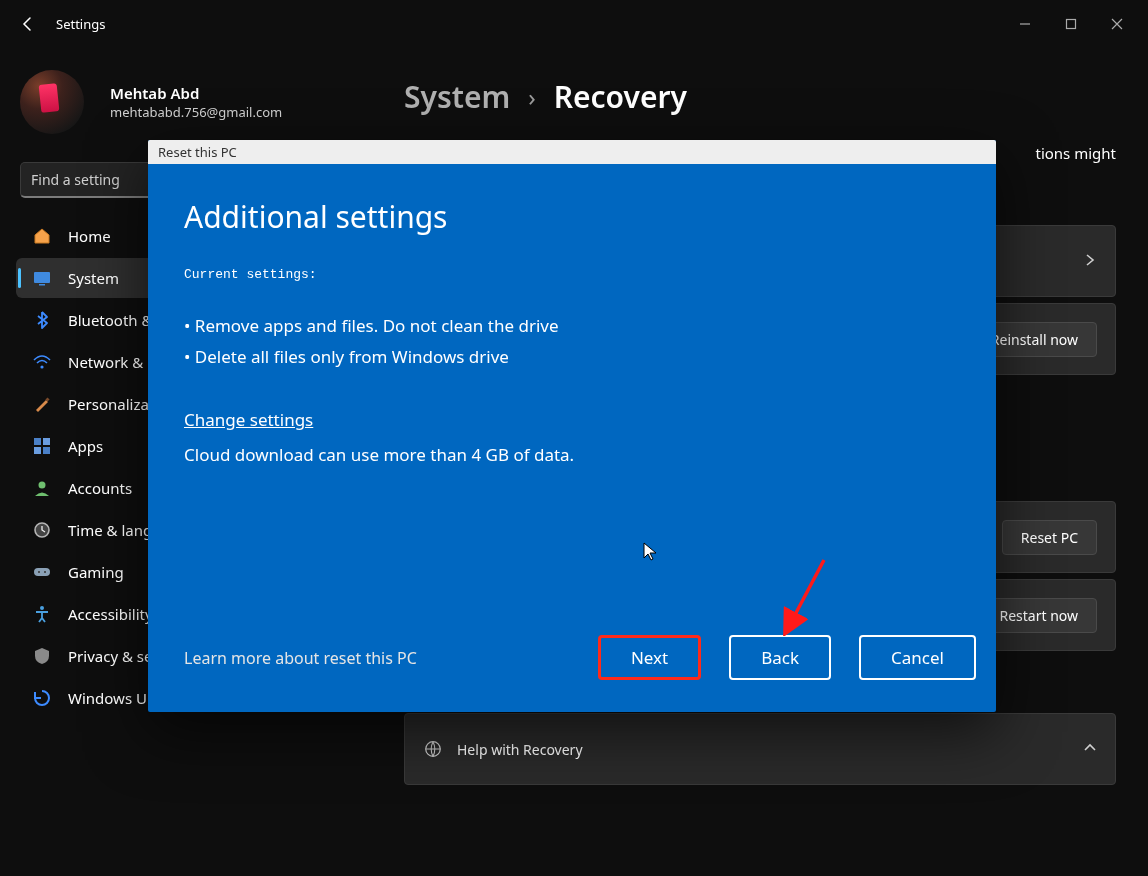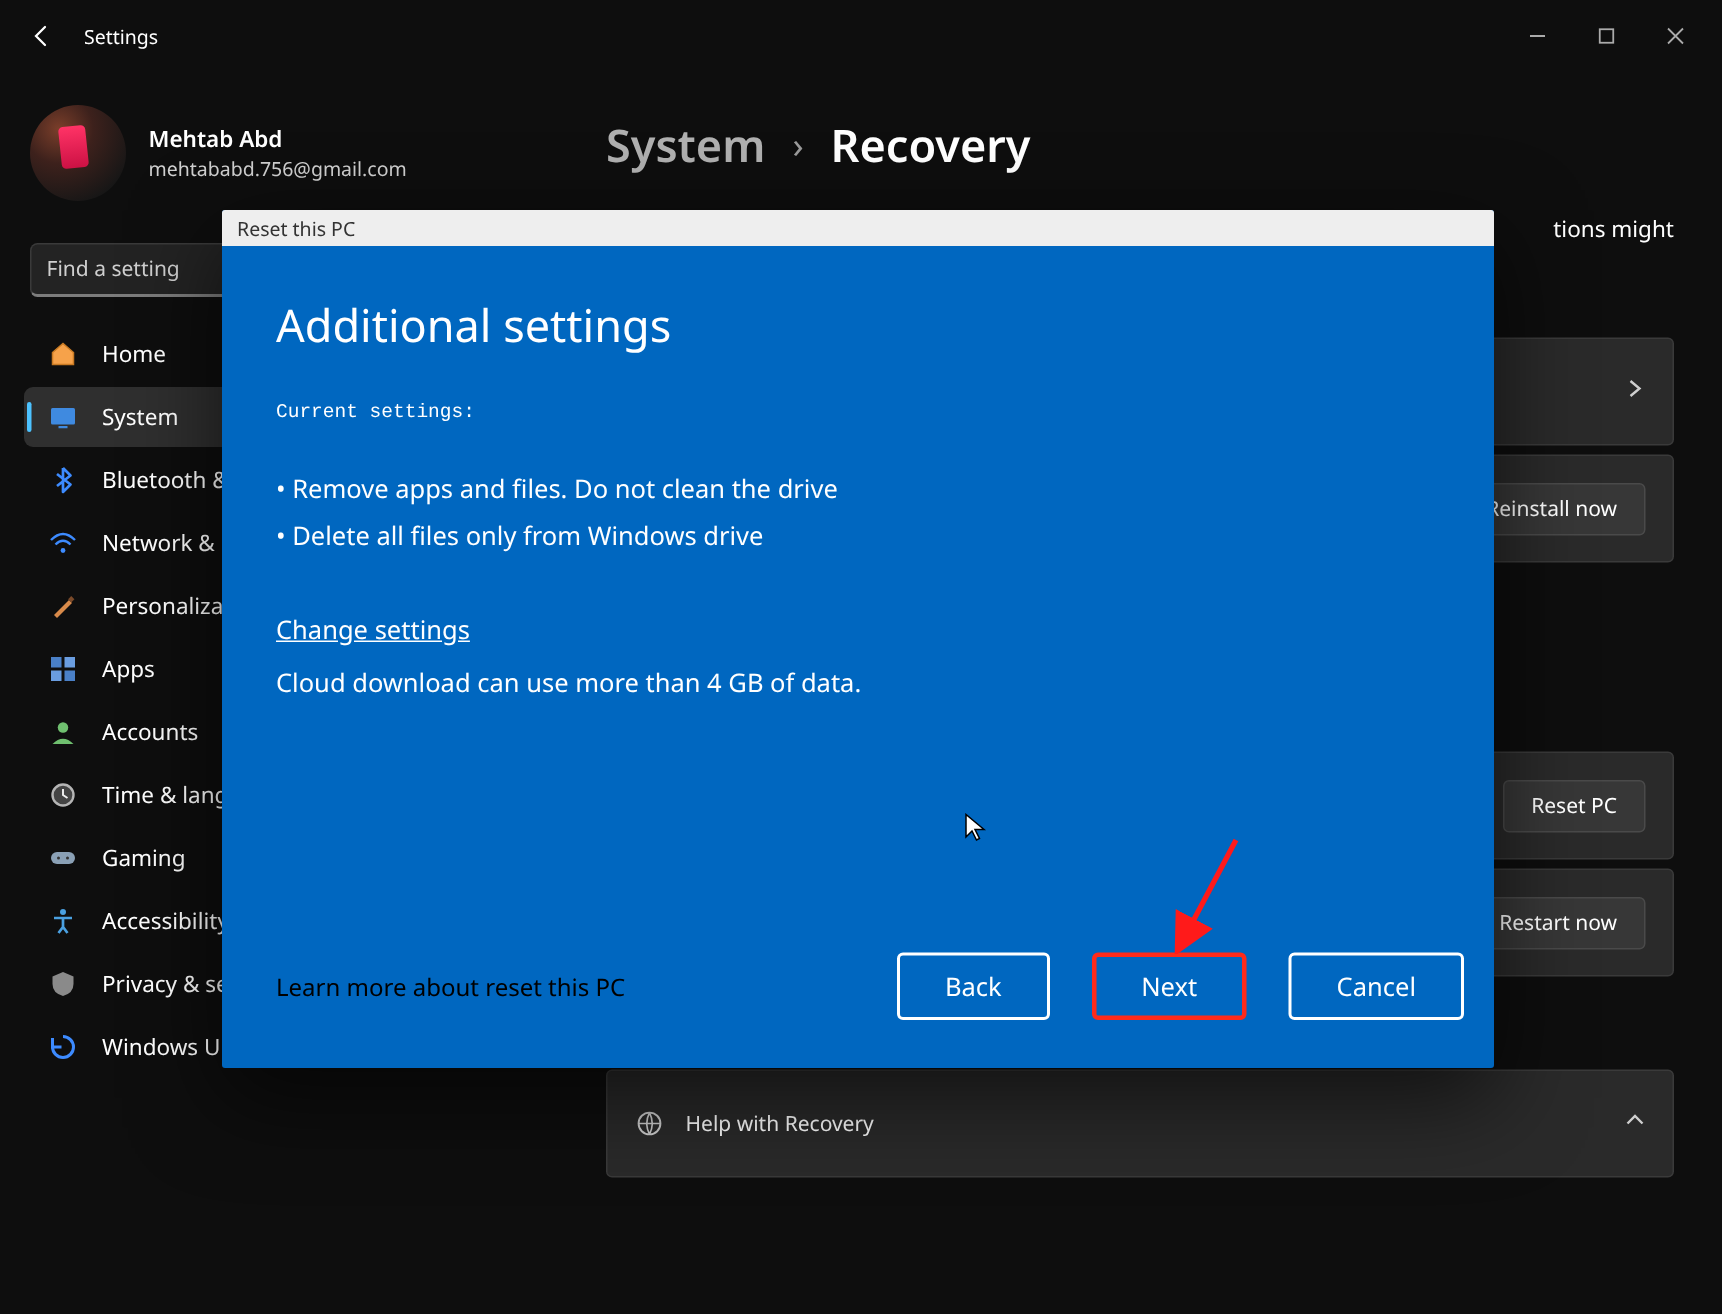--- a/index.html
+++ b/index.html
@@ -44,21 +44,21 @@
   
   .sidebar {
     position: absolute;
     top: 64px;
     left: 16px;
     width: 300px;
   }
   .user-block {
     display:flex;
     align-items:center;
-    gap: 15px;
+    gap: 26px;
     padding: 6px 4px 24px 4px;
   }
   .avatar {
     width: 64px; height: 64px;
     border-radius: 50%;
     background: radial-gradient(circle at 30% 25%, #7a3e2a 0%, #3d211c 35%, #161616 80%);
     position:relative;
     overflow:hidden;
   }
   .avatar::after{
@@ -207,21 +207,21 @@
     display:inline-block;
     color:#fff;
   }
   .dlg-note { font-size:17px; }
 
   .dlg-footer {
     margin-top:auto;
     display:flex; align-items:center;
     gap: 28px;
   }
-  .dlg-learn { font-size:16px; color:#000000; }
+  .dlg-learn { font-size:16px; color:#e5e5e5; }
   .dlg-btns { margin-left:auto; display:flex; gap:28px; }
   .dlg-btn {
     background: transparent;
     border: 2px solid #ffffff;
     border-radius: 4px;
     padding: 8px 30px;
     color:#fff;
     font-size:17px;
   }
   .dlg-btn.highlighted {
@@ -468,22 +468,22 @@
     <ul>
       <li>Remove apps and files. Do not clean the drive</li>
       <li>Delete all files only from Windows drive</li>
     </ul>
     <a class="dlg-link">Change settings</a>
     <div class="dlg-note">Cloud download can use more than 4 GB of data.</div>
 
     <div class="dlg-footer">
       <span class="dlg-learn">Learn more about reset this PC</span>
       <div class="dlg-btns">
+        <button class="dlg-btn highlighted">Next</button>
         <button class="dlg-btn">Back</button>
-        <button class="dlg-btn highlighted">Next</button>
         <button class="dlg-btn">Cancel</button>
       </div>
     </div>
   </div>
 </div>
 
 <svg class="anno-arrow" width="50" height="80" viewBox="0 0 50 80">
   <defs>
     <marker id="ah" markerWidth="8" markerHeight="8" refX="5" refY="4" orient="auto">
       <path d="M0 0 L8 4 L0 8 Z" fill="#ff1a1a"></path>

